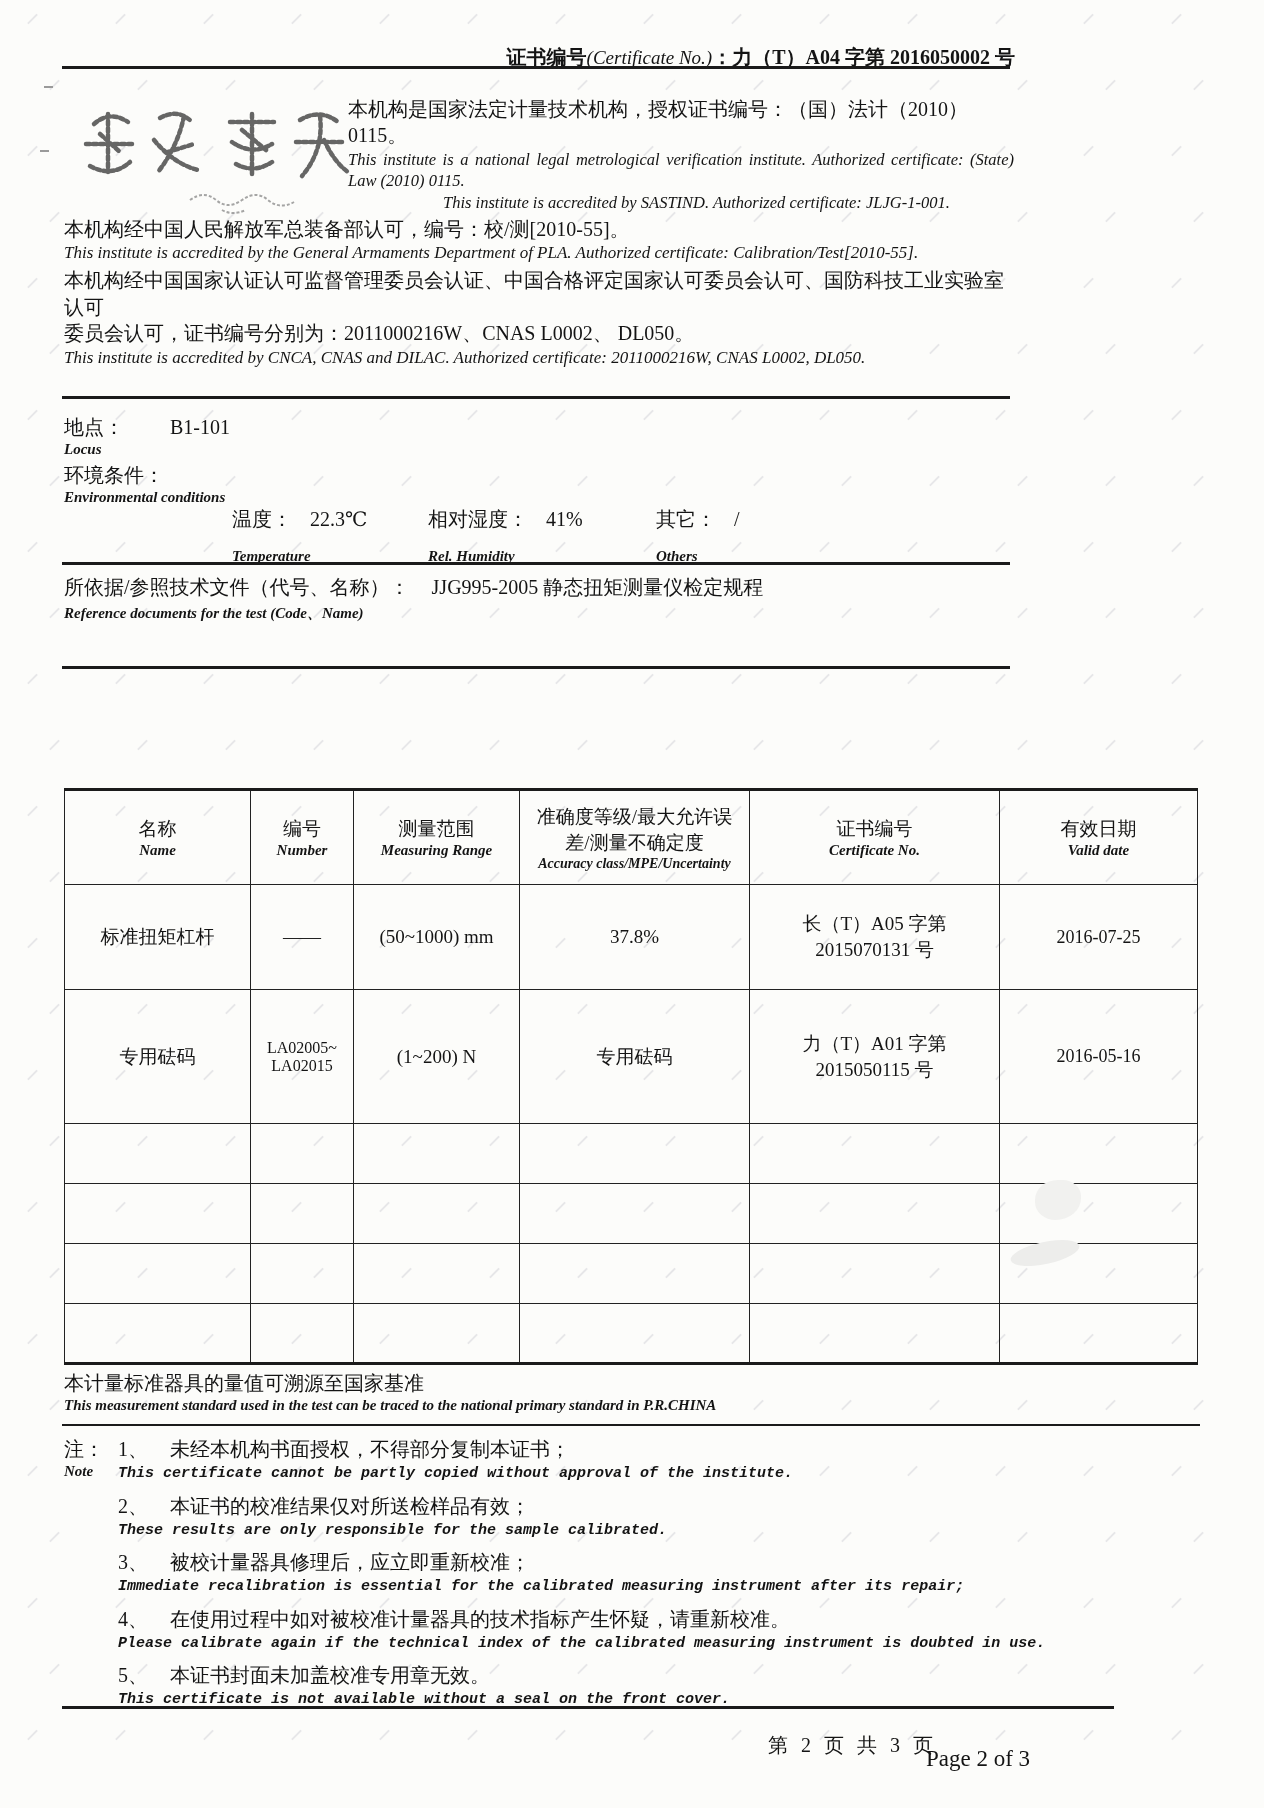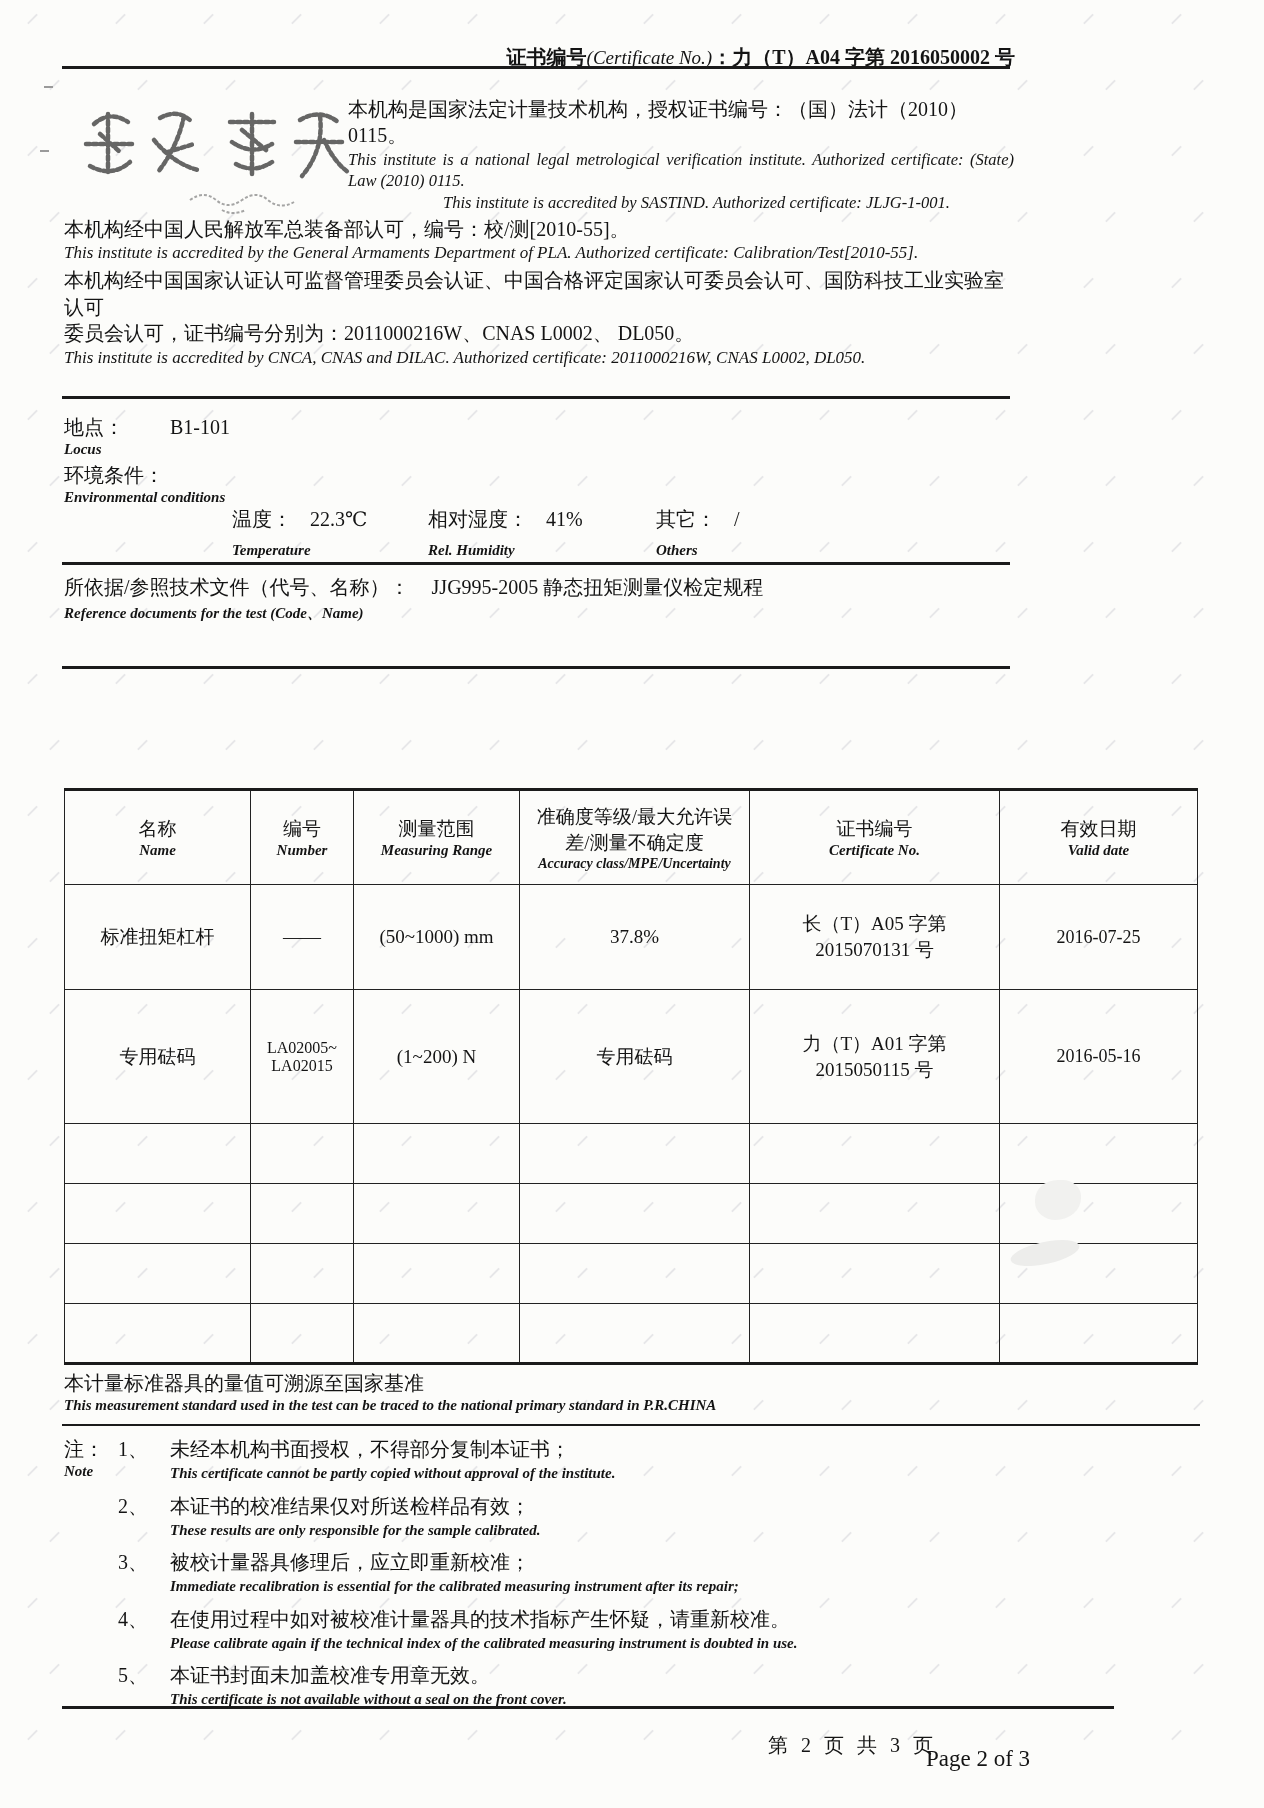--- a/index.html
+++ b/index.html
@@ -26,21 +26,21 @@
   .accr-full{top:216px;left:64px;width:950px;}
   .indent95{padding-left:95px;}
 
   
   .loc{top:414px;left:64px;}
   .loc .val{margin-left:42px;}
   .env-title{top:462px;left:64px;}
   .env-item{top:506px;}
   .env-item .lbl{font-size:20px;}
   .env-item .val{font-size:20px;margin-left:14px;}
-  .env-item .sub{display:block;margin-top:8px;font-style:italic;}
+  .env-item .sub{display:block;margin-top:14px;font-style:italic;}
 
   
   .ref{top:574px;left:64px;width:1000px;}
   .ref .val{margin-left:18px;}
 
   
   .std-title{top:690px;left:64px;}
   table.std{position:absolute;top:788px;left:64px;width:1133px;border-collapse:collapse;table-layout:fixed;
             border-top:3px solid #1b1b1b;border-bottom:3px solid #1b1b1b;}
   table.std td,table.std th{border:1.6px solid #222;text-align:center;vertical-align:middle;
@@ -56,21 +56,21 @@
   .trace{top:1370px;left:64px;width:1050px;}
 
   
   .notes{top:1436px;left:64px;width:1000px;}
   .notes .note-col{position:absolute;left:0;top:0;width:52px;}
   .notes .items{margin-left:54px;}
   .note-item{margin-bottom:9px;}
   .note-line{display:flex;}
   .note-no{width:52px;font-size:20px;flex:0 0 52px;}
   .note-cn{font-size:20px;}
-  .note-en{margin-left:52px;margin-top:1px;}
+  .note-en{margin-top:1px;font-family:Liberation Mono, monospace;}
 
   .bottom-line{top:1706px;left:62px;width:1052px;height:3px;}
   .footer-cn{top:1732px;left:768px;font-size:20px;letter-spacing:4px;white-space:nowrap;}
   .footer-en{top:1734px;left:926px;font-size:23px;white-space:nowrap;margin-top:12px;}
 </style>
 </head>
 <body>
 
 <div class="page">
   <div id="wm">

